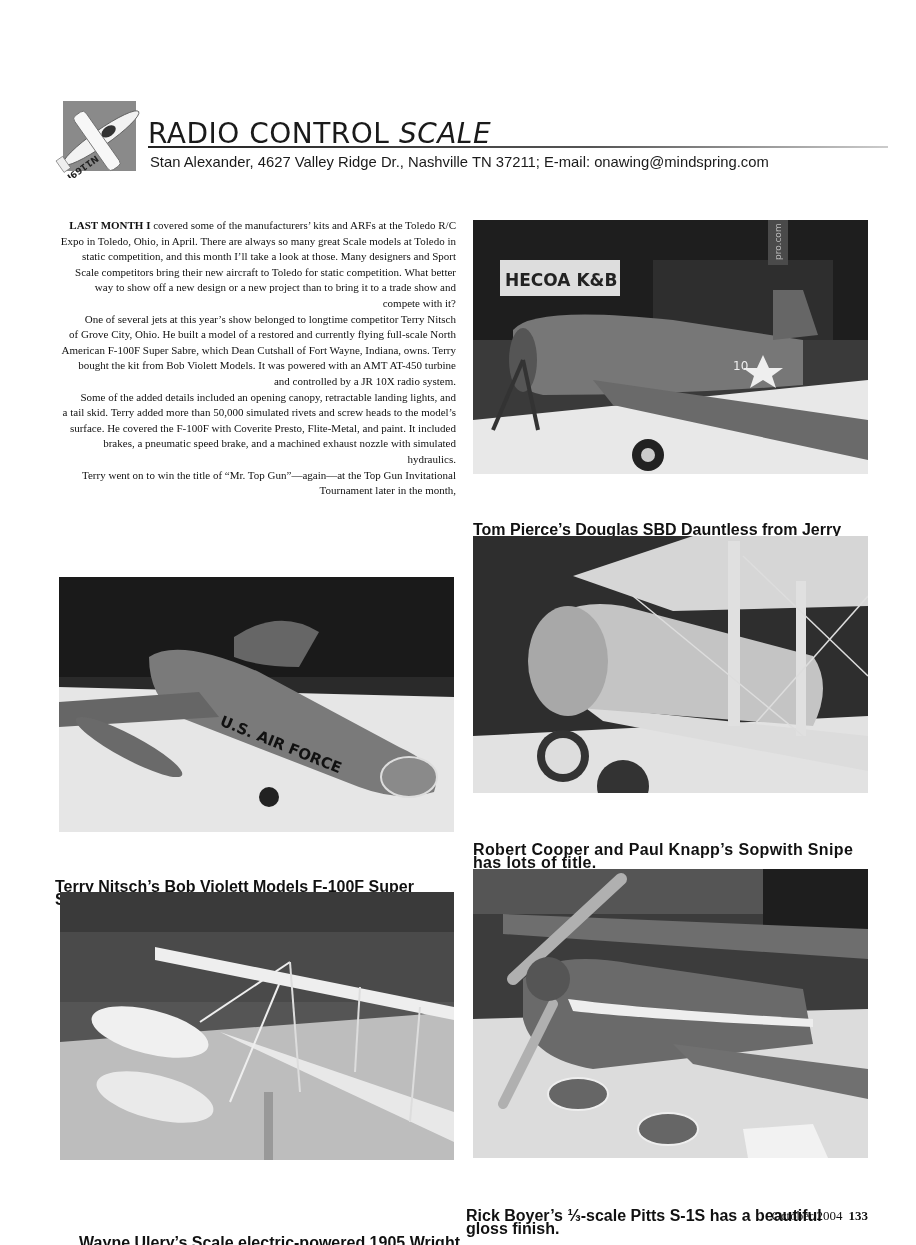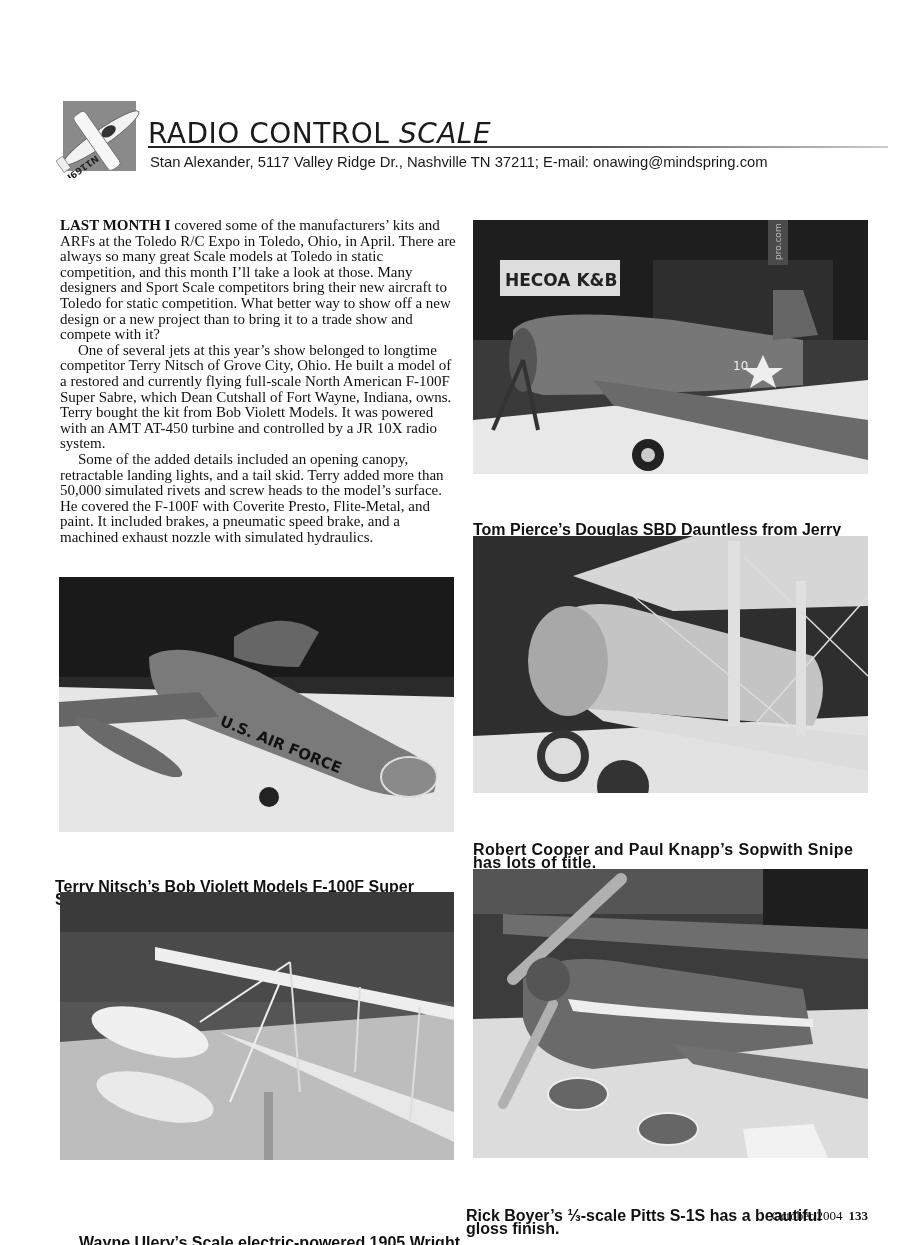--- a/index.html
+++ b/index.html
@@ -8,21 +8,21 @@
 
   
   .logo-box { left:41px; top:93px; width:95px; height:78px; }
   .logo-box svg { display:block; }
   .section-title { left:148px; top:117px; font-family:"DejaVu Sans", sans-serif; font-size:28px; letter-spacing:0.5px; color:#1a1a1a; white-space:nowrap; }
   .section-title .it { font-style:italic; }
   .header-rule { left:148px; top:146px; width:740px; height:1.5px; background:linear-gradient(to right,#222 0%,#555 60%,#ccc 100%); }
   .byline { left:150px; top:154px; font-family:"Liberation Sans", sans-serif; font-size:14.8px; color:#1a1a1a; white-space:nowrap; }
 
   
-  .body-col { left:60px; top:218px; width:396px; font-family:"Liberation Serif", serif; font-size:15px; line-height:15.6px; color:#111; text-align:left; }
+  .body-col { left:60px; top:218px; width:396px; font-family:"Liberation Serif", serif; font-size:11px; line-height:15.6px; color:#111; text-align:right; }
   .body-col p { margin:0; text-indent:18px; }
   .body-col p.first { text-indent:0; }
   .body-col .lead { font-weight:bold; }
 
   
   .photo { position:absolute; overflow:hidden; background:#555; }
   .photo svg { display:block; width:100%; height:100%; }
 
   .caption { position:absolute; font-family:"Liberation Sans", sans-serif; font-weight:bold; font-size:16px; line-height:13px; color:#111;margin-top:30px; }
 
@@ -39,26 +39,27 @@
       <ellipse cx="60" cy="45" rx="46" ry="8" fill="#f2f2f2" stroke="#555" stroke-width="0.8"></ellipse>
       <rect x="48" y="12" width="14" height="66" rx="4" fill="#f7f7f7" stroke="#666" stroke-width="0.8"></rect>
       <ellipse cx="70" cy="44" rx="8" ry="5" fill="#333"></ellipse>
       <rect x="10" y="38" width="8" height="14" fill="#eee" stroke="#666" stroke-width="0.6"></rect>
       <text x="20" y="62" font-family="DejaVu Sans, sans-serif" font-size="9" font-weight="bold" fill="#222" transform="rotate(180 33 59)">N1169I</text>
     </g>
   </svg>
 </div>
 <div class="abs section-title"><span>RADIO CONTROL </span><span class="it">SCALE</span></div>
 <div class="abs header-rule"></div>
-<div class="abs byline">Stan Alexander, 5117 Valley Ridge Dr., Nashville TN 37211; E-mail: onawing@mindspring.com</div>
+<div class="abs byline">Stan Alexander, 4627 Valley Ridge Dr., Nashville TN 37211; E-mail: onawing@mindspring.com</div>
 
 <div class="abs body-col">
   <p class="first"><span class="lead">LAST MONTH I</span><span> covered some of the manufacturers’ kits and ARFs at the Toledo R/C Expo in Toledo, Ohio, in April. There are always so many great Scale models at Toledo in static competition, and this month I’ll take a look at those. Many designers and Sport Scale competitors bring their new aircraft to Toledo for static competition. What better way to show off a new design or a new project than to bring it to a trade show and compete with it?</span></p>
   <p>One of several jets at this year’s show belonged to longtime competitor Terry Nitsch of Grove City, Ohio. He built a model of a restored and currently flying full-scale North American F-100F Super Sabre, which Dean Cutshall of Fort Wayne, Indiana, owns. Terry bought the kit from Bob Violett Models. It was powered with an AMT AT-450 turbine and controlled by a JR 10X radio system.</p>
   <p>Some of the added details included an opening canopy, retractable landing lights, and a tail skid. Terry added more than 50,000 simulated rivets and screw heads to the model’s surface. He covered the F-100F with Coverite Presto, Flite-Metal, and paint. It included brakes, a pneumatic speed brake, and a machined exhaust nozzle with simulated hydraulics.</p>
+  <p>Terry went on to win the title of “Mr. Top Gun”—again—at the Top Gun Invitational Tournament later in the month,</p>
 </div>
 
 <div class="photo" style="left:473px;top:220px;width:395px;height:254px;">
   <svg viewBox="0 0 395 254" preserveAspectRatio="none">
     <rect width="395" height="254" fill="#3a3a3a"></rect>
     <rect x="0" y="0" width="395" height="120" fill="#1e1e1e"></rect>
     <rect x="180" y="40" width="180" height="80" fill="#2e2e2e"></rect>
     <rect x="295" y="0" width="20" height="45" fill="#4a4a4a"></rect>
     <text x="308" y="40" font-family="DejaVu Sans, sans-serif" font-size="9" fill="#bbb" transform="rotate(-90 308 40)">pro.com</text>
     <rect x="27" y="40" width="120" height="36" fill="#ddd"></rect>

